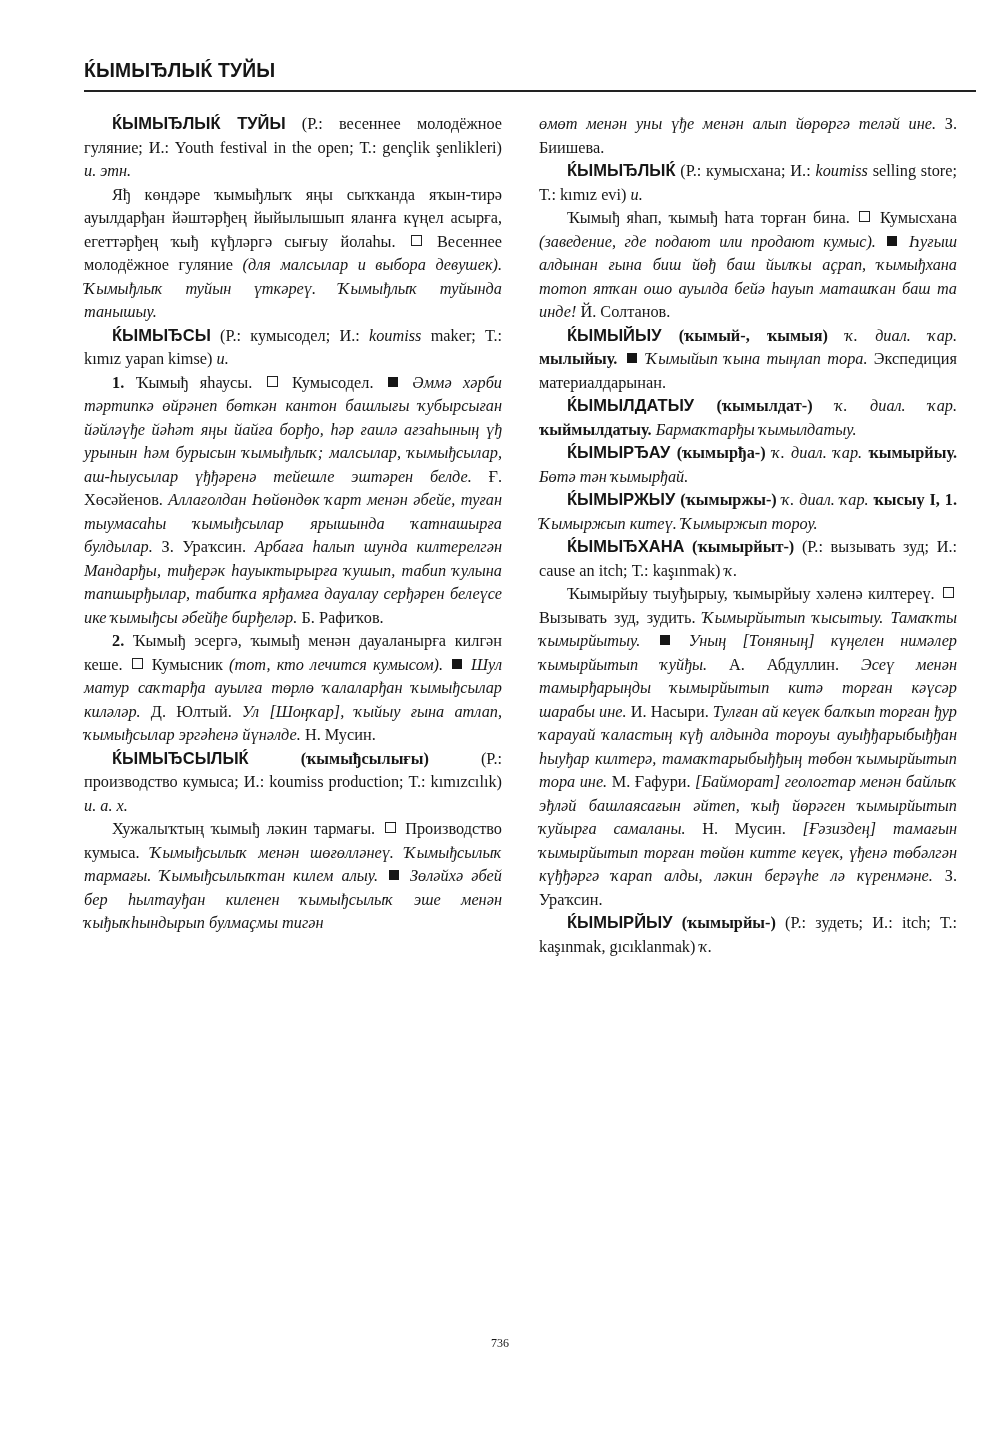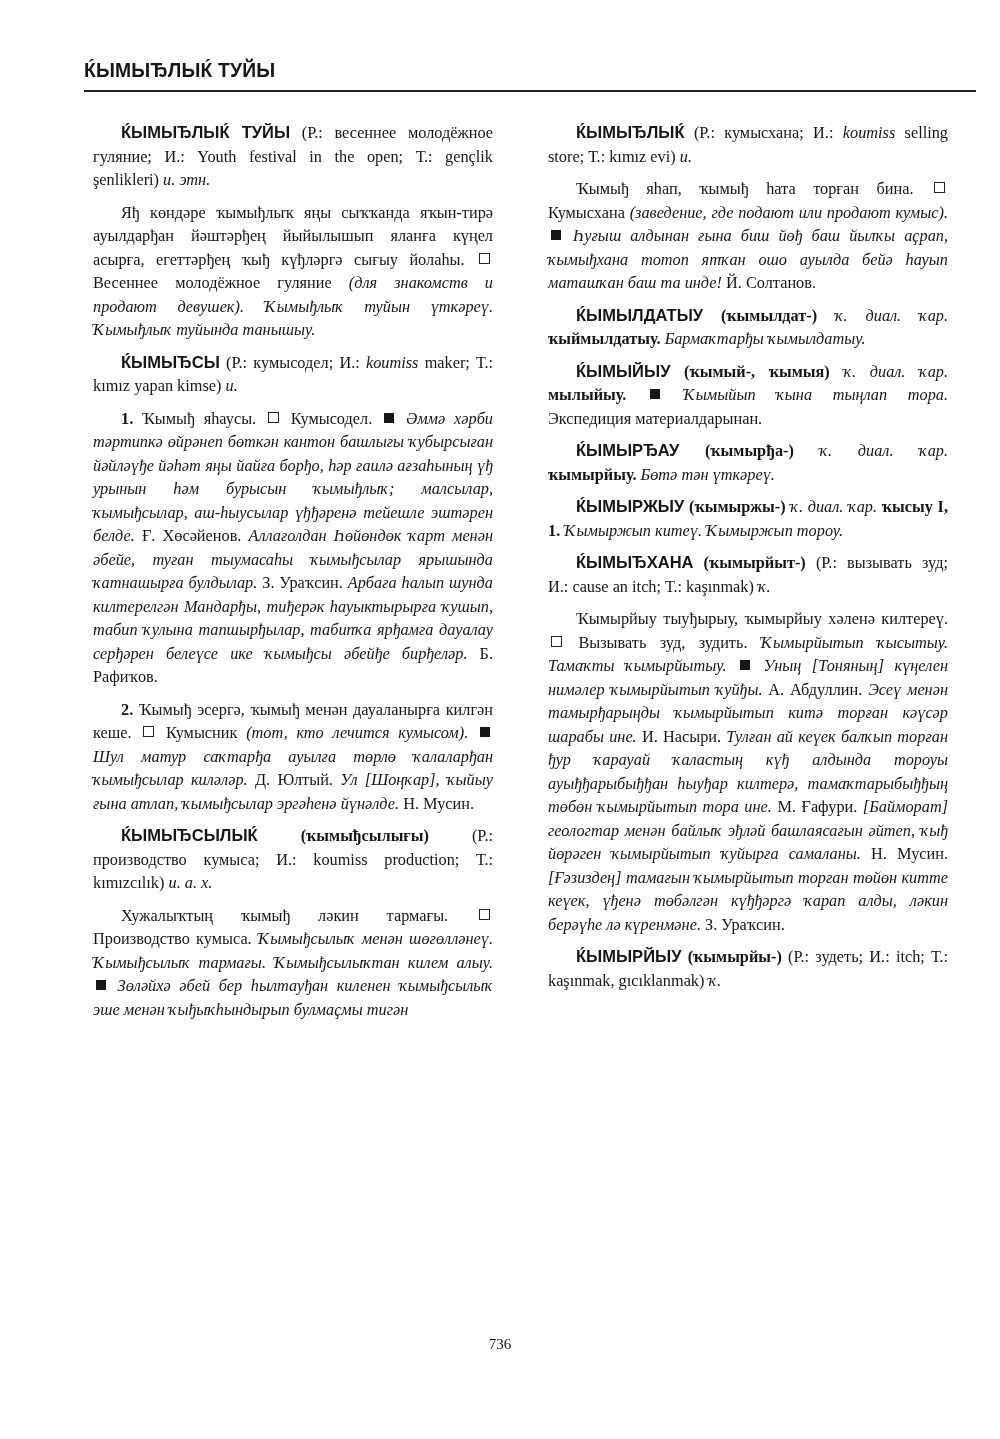--- a/index.html
+++ b/index.html
@@ -18,56 +18,56 @@
       position: absolute; left: 84px; top: 90px; width: 892px; height: 0;
       border-top: 2px solid #222;
     }
     .column {
       position: absolute; top: 112px; width: 418px;
       font-size: 16.3px; line-height: 23.5px;
       text-align: justify; hyphens: manual;
     }
     .col-left { left: 84px; }
     .col-right { left: 539px; }
-    .para { margin: 9px; text-indent: 28px; }
+    .para { margin: 0; text-indent: 28px; }
     .para.cont { text-indent: 0; }
     .hw { font-family: "Liberation Sans", "DejaVu Sans", sans-serif; font-weight: bold; font-size: 16.5px; }
     .b { font-weight: bold; }
     .i { font-style: italic; }
     .sq-open {
       display: inline-block; width: 9px; height: 9px; border: 1.3px solid #222;
       vertical-align: 1px; margin: 0 3px;
     }
     .sq-fill {
       display: inline-block; width: 10px; height: 10px; background: #161616;
       vertical-align: 1px; margin: 0 3px;
     }
     .page-number {
       position: absolute; left: 0; width: 1000px; top: 1336px;
-      text-align: center; font-size: 15px;
+      text-align: center; font-size: 12px;
     }
   </style>
 </head>
 <body>
 
 <div class="running-head">ЌЫМЫЂЛЫЌ ТУЙЫ</div>
 <div class="head-rule"></div>
 
 <div class="column col-left">
 
   <p class="para">
     <span class="hw">ЌЫМЫЂЛЫЌ ТУЙЫ</span>
     <span>(Р.: весеннее молодёжное гуляние; И.: Youth festival in the open; Т.: gençlik şenlikleri)</span>
     <span class="i">и. этн.</span>
   </p>
   <p class="para">
     <span>Яђ көндәре ҡымыђлыҡ яңы сыҡҡанда яҡын-тирә ауылдарђан йәштәрђең йыйылышып яланға күңел асырға, егеттәрђең ҡыђ күђләргә сығыу йолаһы.</span>
     <span class="sq-open"></span>
     <span>Весеннее молодёжное гуляние</span>
-    <span class="i">(для знакомств и продают девушек).</span>
+    <span class="i">(для малсылар и выбора девушек).</span>
     <span class="i">Ҡымыђлыҡ туйын үткәреү. Ҡымыђлыҡ туйында танышыу.</span>
   </p>
 
   <p class="para">
     <span class="hw">ЌЫМЫЂСЫ</span>
     <span>(Р.: кумысодел; И.:</span>
     <span class="i">koumiss</span>
     <span>maker; Т.: kımız yapan kimse)</span>
     <span class="i">и.</span>
   </p>
@@ -108,63 +108,67 @@
     <span class="sq-open"></span>
     <span>Производство кумыса.</span>
     <span class="i">Ҡымыђсылыҡ менән шөғөлләнеү. Ҡымыђсылыҡ тармағы. Ҡымыђсылыҡтан килем алыу.</span>
     <span class="sq-fill"></span>
     <span class="i">Зөләйхә әбей бер һылтауђан киленен ҡымыђсылыҡ эше менән ҡыђыҡһындырып булмаҫмы тигән</span>
   </p>
 </div>
 
 <div class="column col-right">
 
+  <p class="para cont">
+    <span class="i">өмөт менән уны үђе менән алып йөрөргә теләй ине.</span>
+    <span>З. Биишева.</span>
+  </p>
 
   <p class="para">
     <span class="hw">ЌЫМЫЂЛЫЌ</span>
     <span>(Р.: кумысхана; И.:</span>
     <span class="i">koumiss</span>
     <span>selling store; Т.: kımız evi)</span>
     <span class="i">и.</span>
   </p>
   <p class="para">
     <span>Ҡымыђ яһап, ҡымыђ һата торған бина.</span>
     <span class="sq-open"></span>
     <span>Кумысхана</span>
     <span class="i">(заведение, где подают или продают кумыс).</span>
     <span class="sq-fill"></span>
     <span class="i">Һуғыш алдынан ғына биш йөђ баш йылҡы аҫрап, ҡымыђхана тотоп ятҡан ошо ауылда бейә һауып маташҡан баш та инде!</span>
     <span>Й. Солтанов.</span>
   </p>
 
 
   <p class="para">
+    <span class="hw">ЌЫМЫЙЫУ</span>
+    <span class="b">(ҡымый-, ҡымыя)</span>
+    <span class="i">ҡ. диал. ҡар.</span>
+    <span class="b">мылыйыу.</span>
+    <span class="sq-fill"></span>
+    <span class="i">Ҡымыйып ҡына тыңлап тора.</span>
+    <span>Экспедиция материалдарынан.</span>
+  </p>
+
+  <p class="para">
     <span class="hw">ЌЫМЫЛДАТЫУ</span>
     <span class="b">(ҡымылдат-)</span>
     <span class="i">ҡ. диал. ҡар.</span>
     <span class="b">ҡыймылдатыу.</span>
     <span class="i">Бармаҡтарђы ҡымылдатыу.</span>
   </p>
 
   <p class="para">
-    <span class="hw">ЌЫМЫЙЫУ</span>
-    <span class="b">(ҡымый-, ҡымыя)</span>
-    <span class="i">ҡ. диал. ҡар.</span>
-    <span class="b">мылыйыу.</span>
-    <span class="sq-fill"></span>
-    <span class="i">Ҡымыйып ҡына тыңлап тора.</span>
-    <span>Экспедиция материалдарынан.</span>
-  </p>
-
-  <p class="para">
     <span class="hw">ЌЫМЫРЂАУ</span>
     <span class="b">(ҡымырђа-)</span>
     <span class="i">ҡ. диал. ҡар.</span>
     <span class="b">ҡымырйыу.</span>
-    <span class="i">Бөтә тән үткәреү.</span>
+    <span class="i">Бөтә тән ҡымырђай.</span>
   </p>
 
   <p class="para">
     <span class="hw">ЌЫМЫРЖЫУ</span>
     <span class="b">(ҡымыржы-)</span>
     <span class="i">ҡ. диал. ҡар.</span>
     <span class="b">ҡысыу I, 1.</span>
     <span class="i">Ҡымыржып китеү. Ҡымыржып тороу.</span>
   </p>
 

